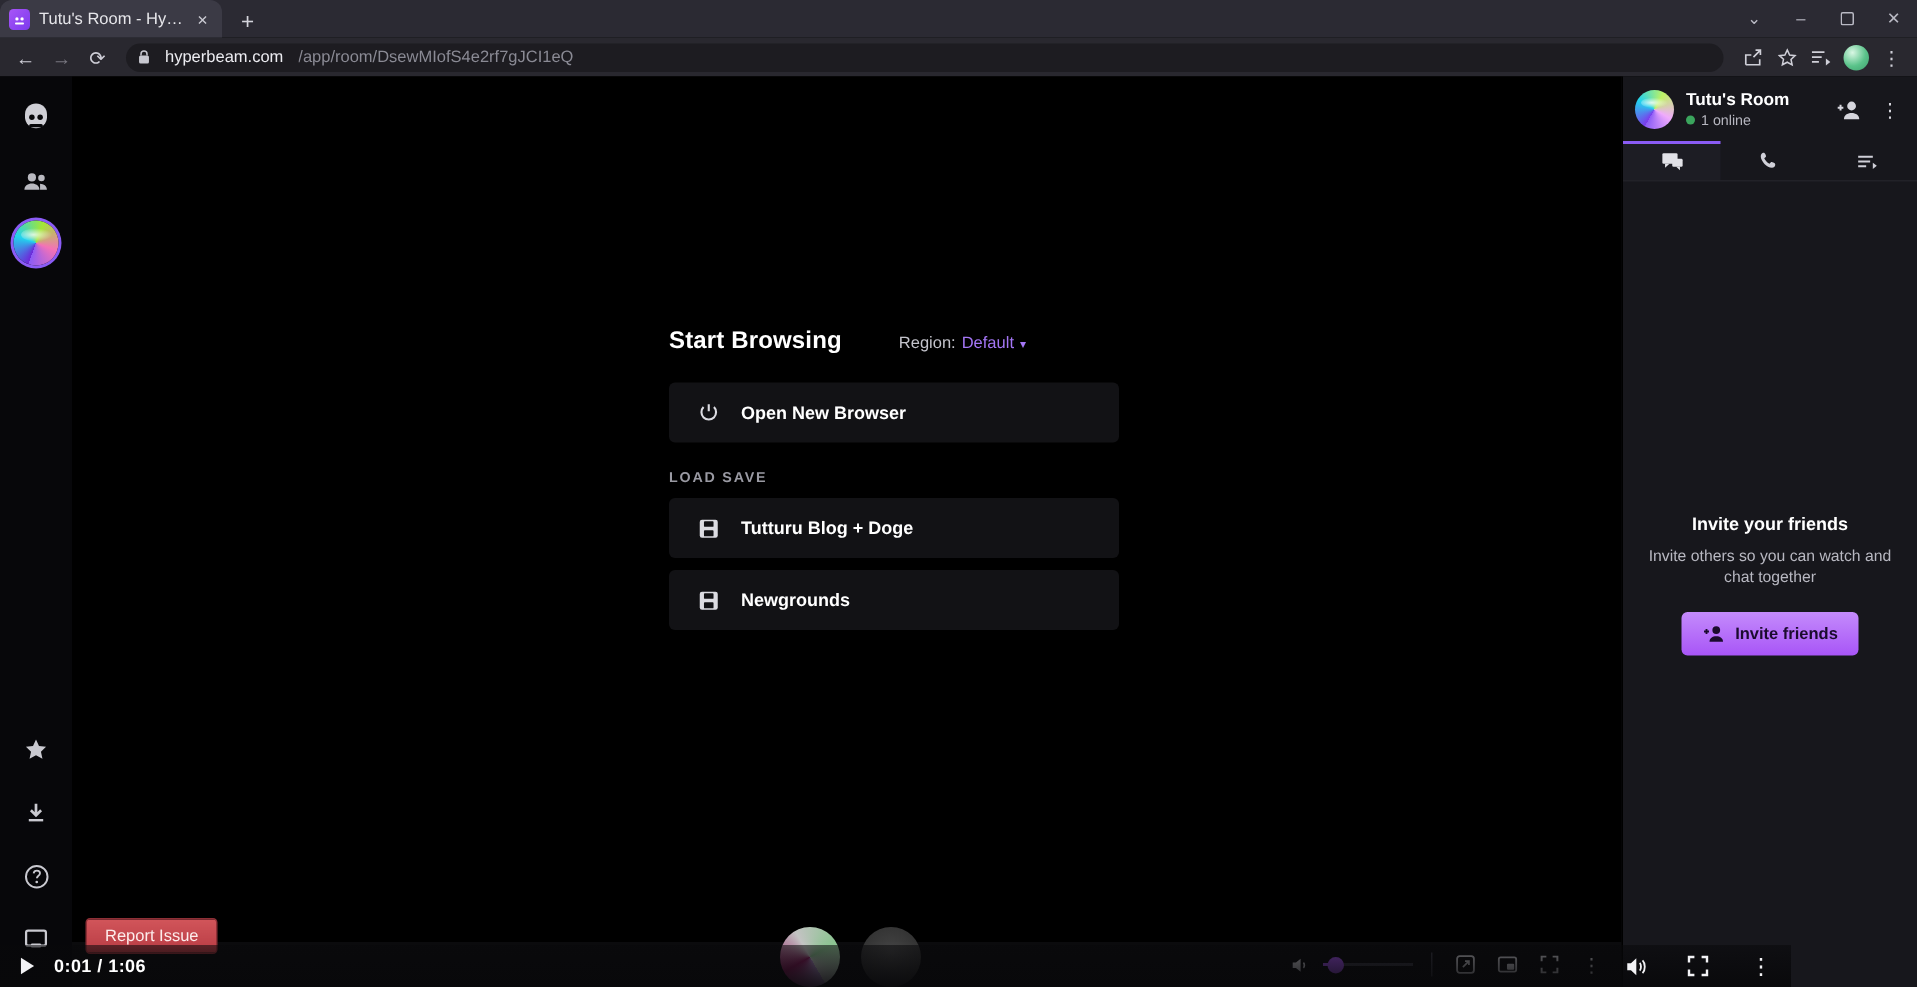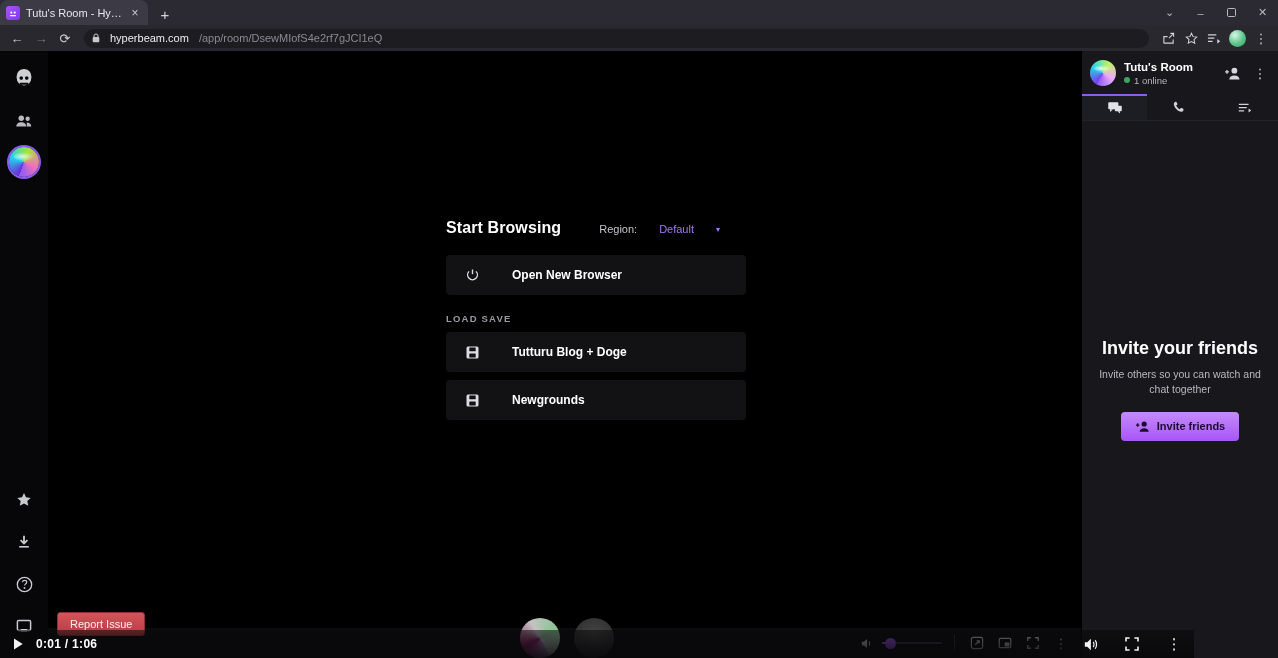--- a/index.html
+++ b/index.html
@@ -94,28 +94,28 @@
   }
   .rail-spacer { flex:1; }
 
   
   .stage { flex:1; background:#000; position:relative; display:flex; flex-direction:column; }
   .stage-main { flex:1; position:relative; display:flex; align-items:flex-start; justify-content:flex-start; }
 
   .start-panel { position:absolute; left: 398px; top: 168px; width: 300px; }
   .start-head { display:flex; align-items:baseline; gap: 38px; margin-bottom: 18px; text-align: center; }
   .start-title { font-size: 16px; font-weight: bold; color:#ffffff; letter-spacing:.1px; }
-  .region-wrap { display:flex; align-items:center; gap:22px; font-size: 11px; }
+  .region-wrap { display:flex; align-items:center; gap:4px; font-size: 11px; }
   .region-label { color:#c3c3cb; }
   .region-value { color:#a476f5; font-weight: normal; }
   .caret { color:#a476f5; font-size: 8px; }
 
   .row-card {
     height: 40px; background: #121215; border-radius: 4px;
-    display:flex; align-items:center; gap: 32px; padding-left: 18px;
+    display:flex; align-items:center; gap: 14px; padding-left: 18px;
     margin-bottom: 8px; cursor:pointer;
   }
   .row-card .ri { width:16px; height:16px; display:flex; align-items:center; justify-content:center; color:#dcdce2; }
   .row-card .rl { font-size: 12px; font-weight: bold; color:#ffffff; }
   .section-label {
     font-size: 9.5px; letter-spacing: 1.2px; color:#9a9aa3; font-weight: bold;
     margin: 18px 0 8px 0;
   }
 
   
@@ -171,21 +171,21 @@
   .rp-tab {
     flex:1; display:flex; align-items:center; justify-content:center;
     color:#d0d0d8; position:relative;
   }
   .rp-tab.active { background:#1d1d24; }
   .rp-tab.active::before {
     content:""; position:absolute; top:-1px; left:0; right:0; height:2px; background:#8b5cf6;
   }
 
   .rp-body { flex:1; display:flex; flex-direction:column; align-items:center; justify-content:center; padding: 0 12px; }
-  .inv-title { font-size: 18px; font-weight:bold; color:#fff; margin-bottom: 8px; text-align:right; }
+  .inv-title { font-size: 12px; font-weight:bold; color:#fff; margin-bottom: 8px; text-align:right; }
   .inv-sub { font-size: 10.5px; color:#b8b8c1; text-align:center; line-height: 1.35; margin-bottom: 16px; }
   .inv-btn {
     background: linear-gradient(180deg,#c48bfb,#a855f7);
     color:#1b0b2e; font-size: 11px; font-weight:bold;
     padding: 7px 14px; border-radius: 4px; display:flex; align-items:center; gap: 7px;
   }
 
   
   .vplayer {
     position:absolute; left:0; bottom:0; width: 1194px; height: 28px;

